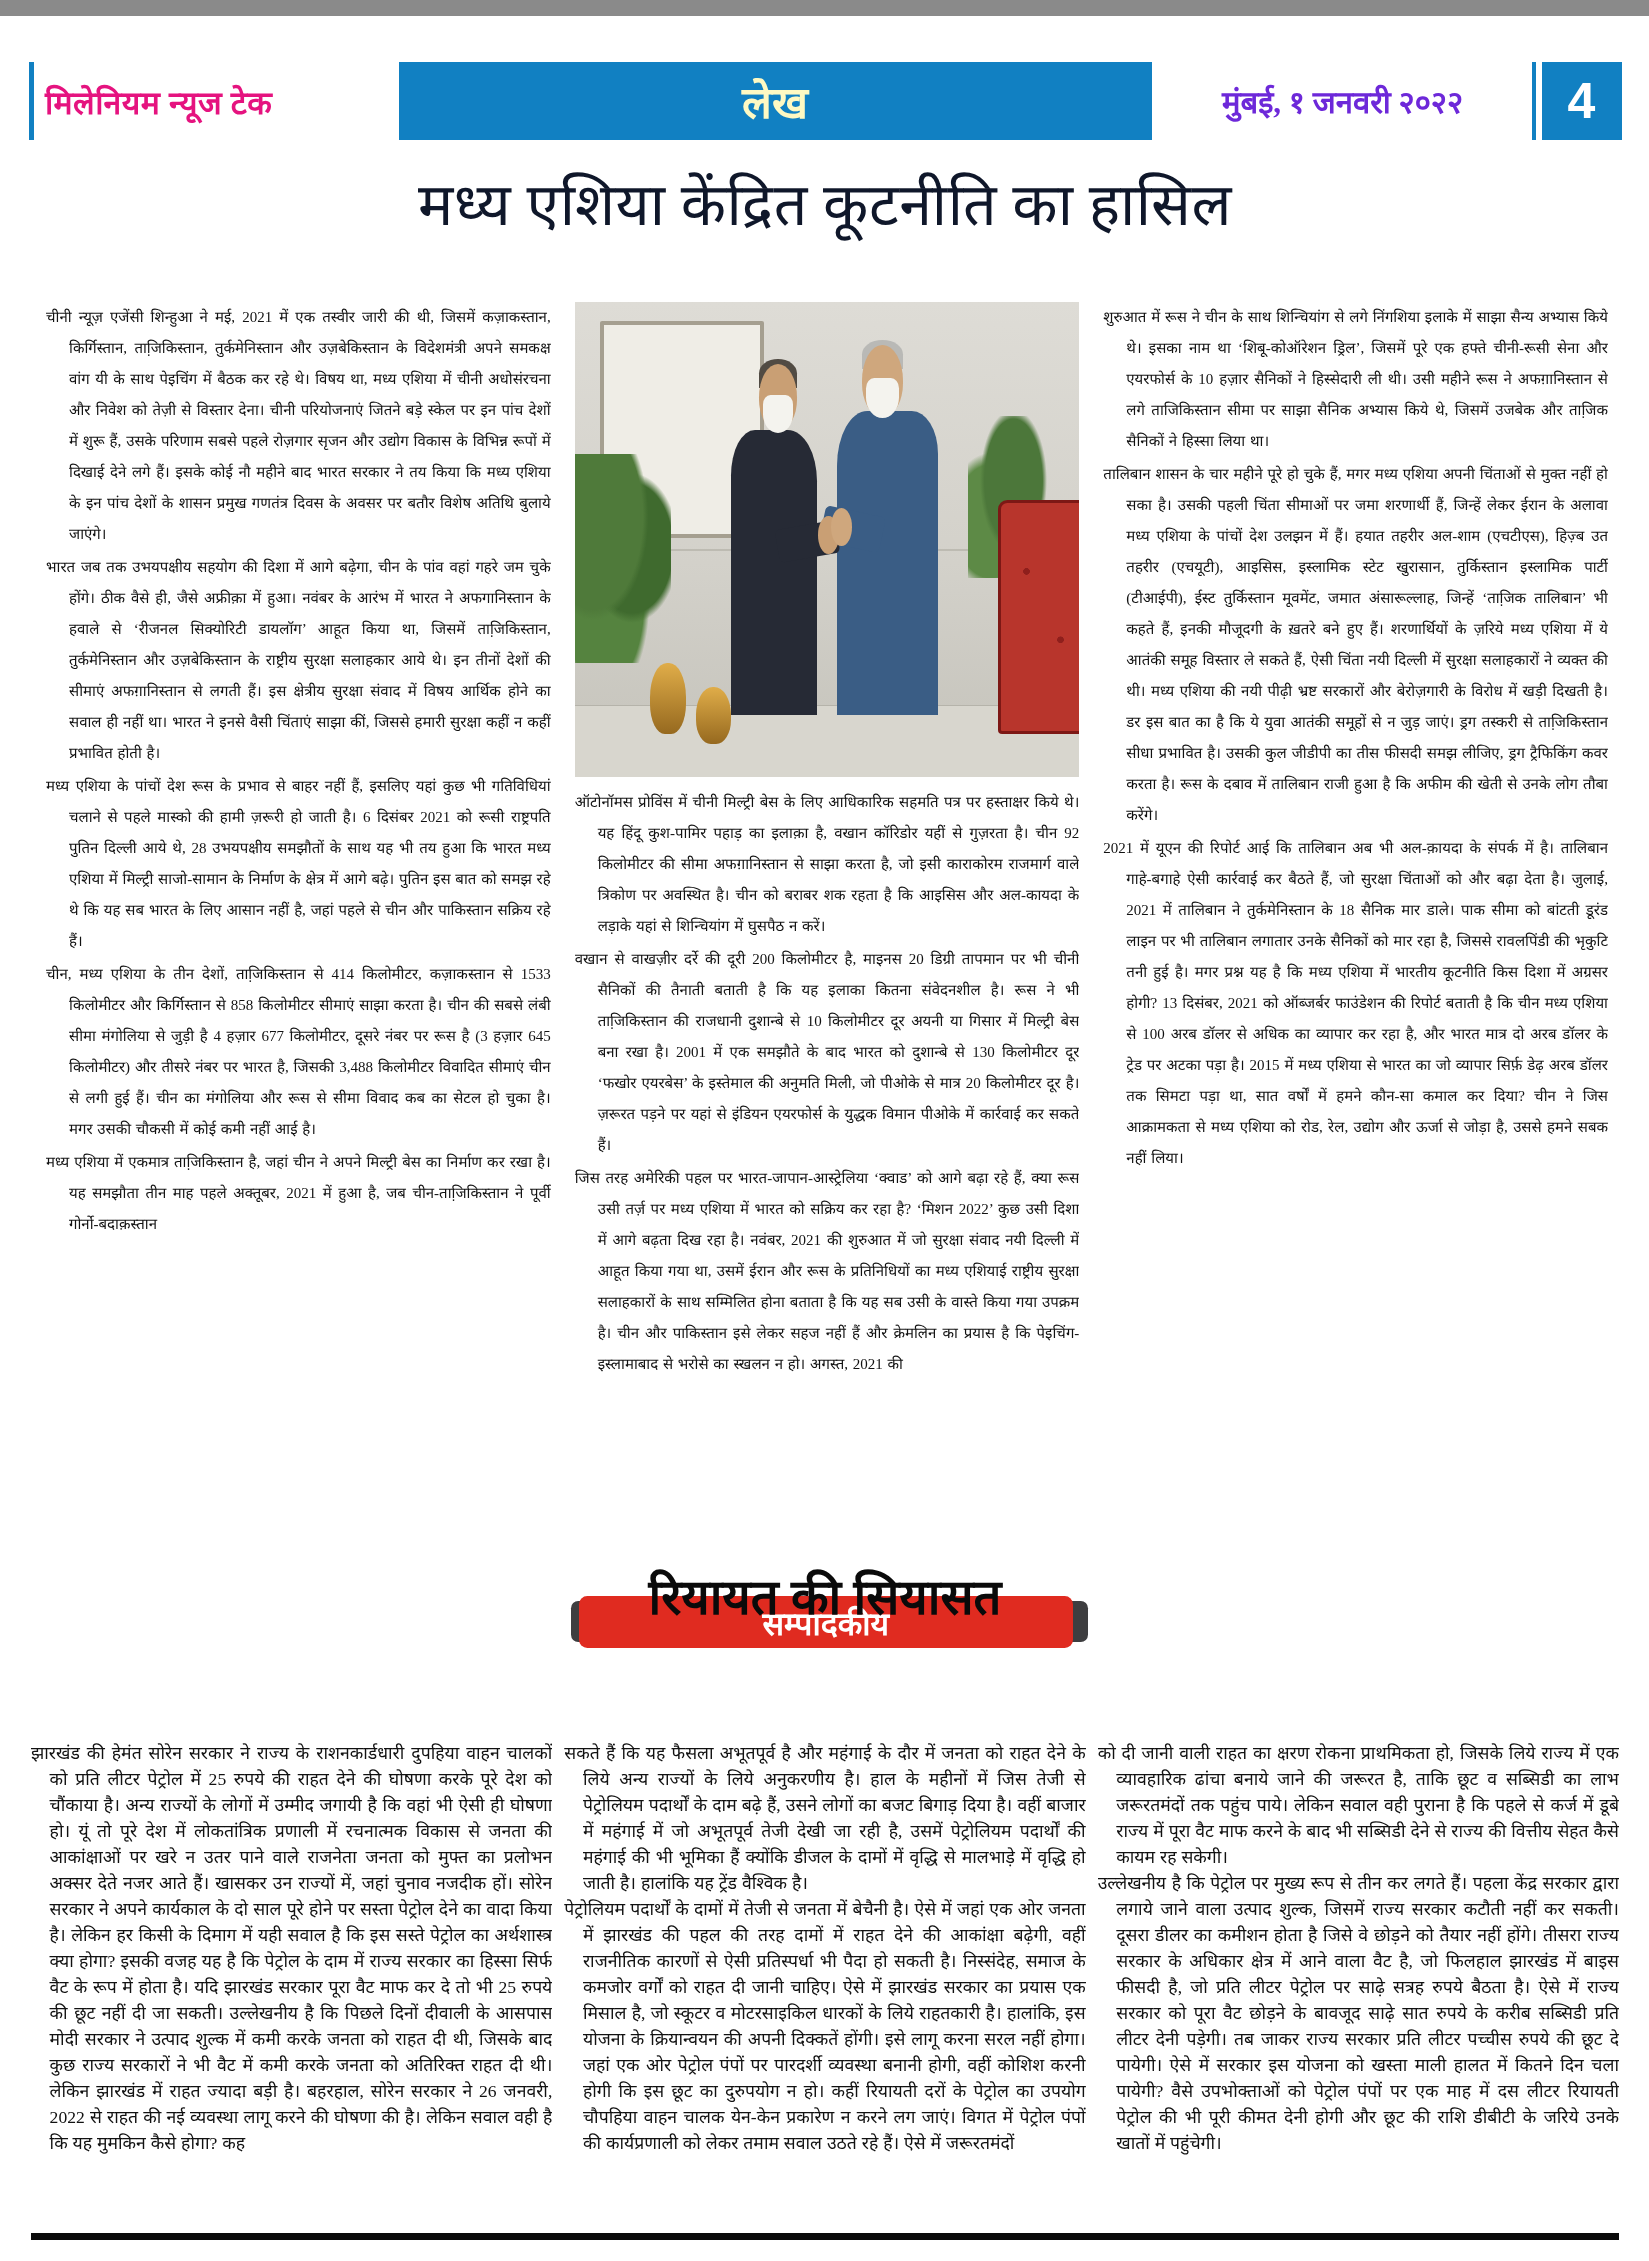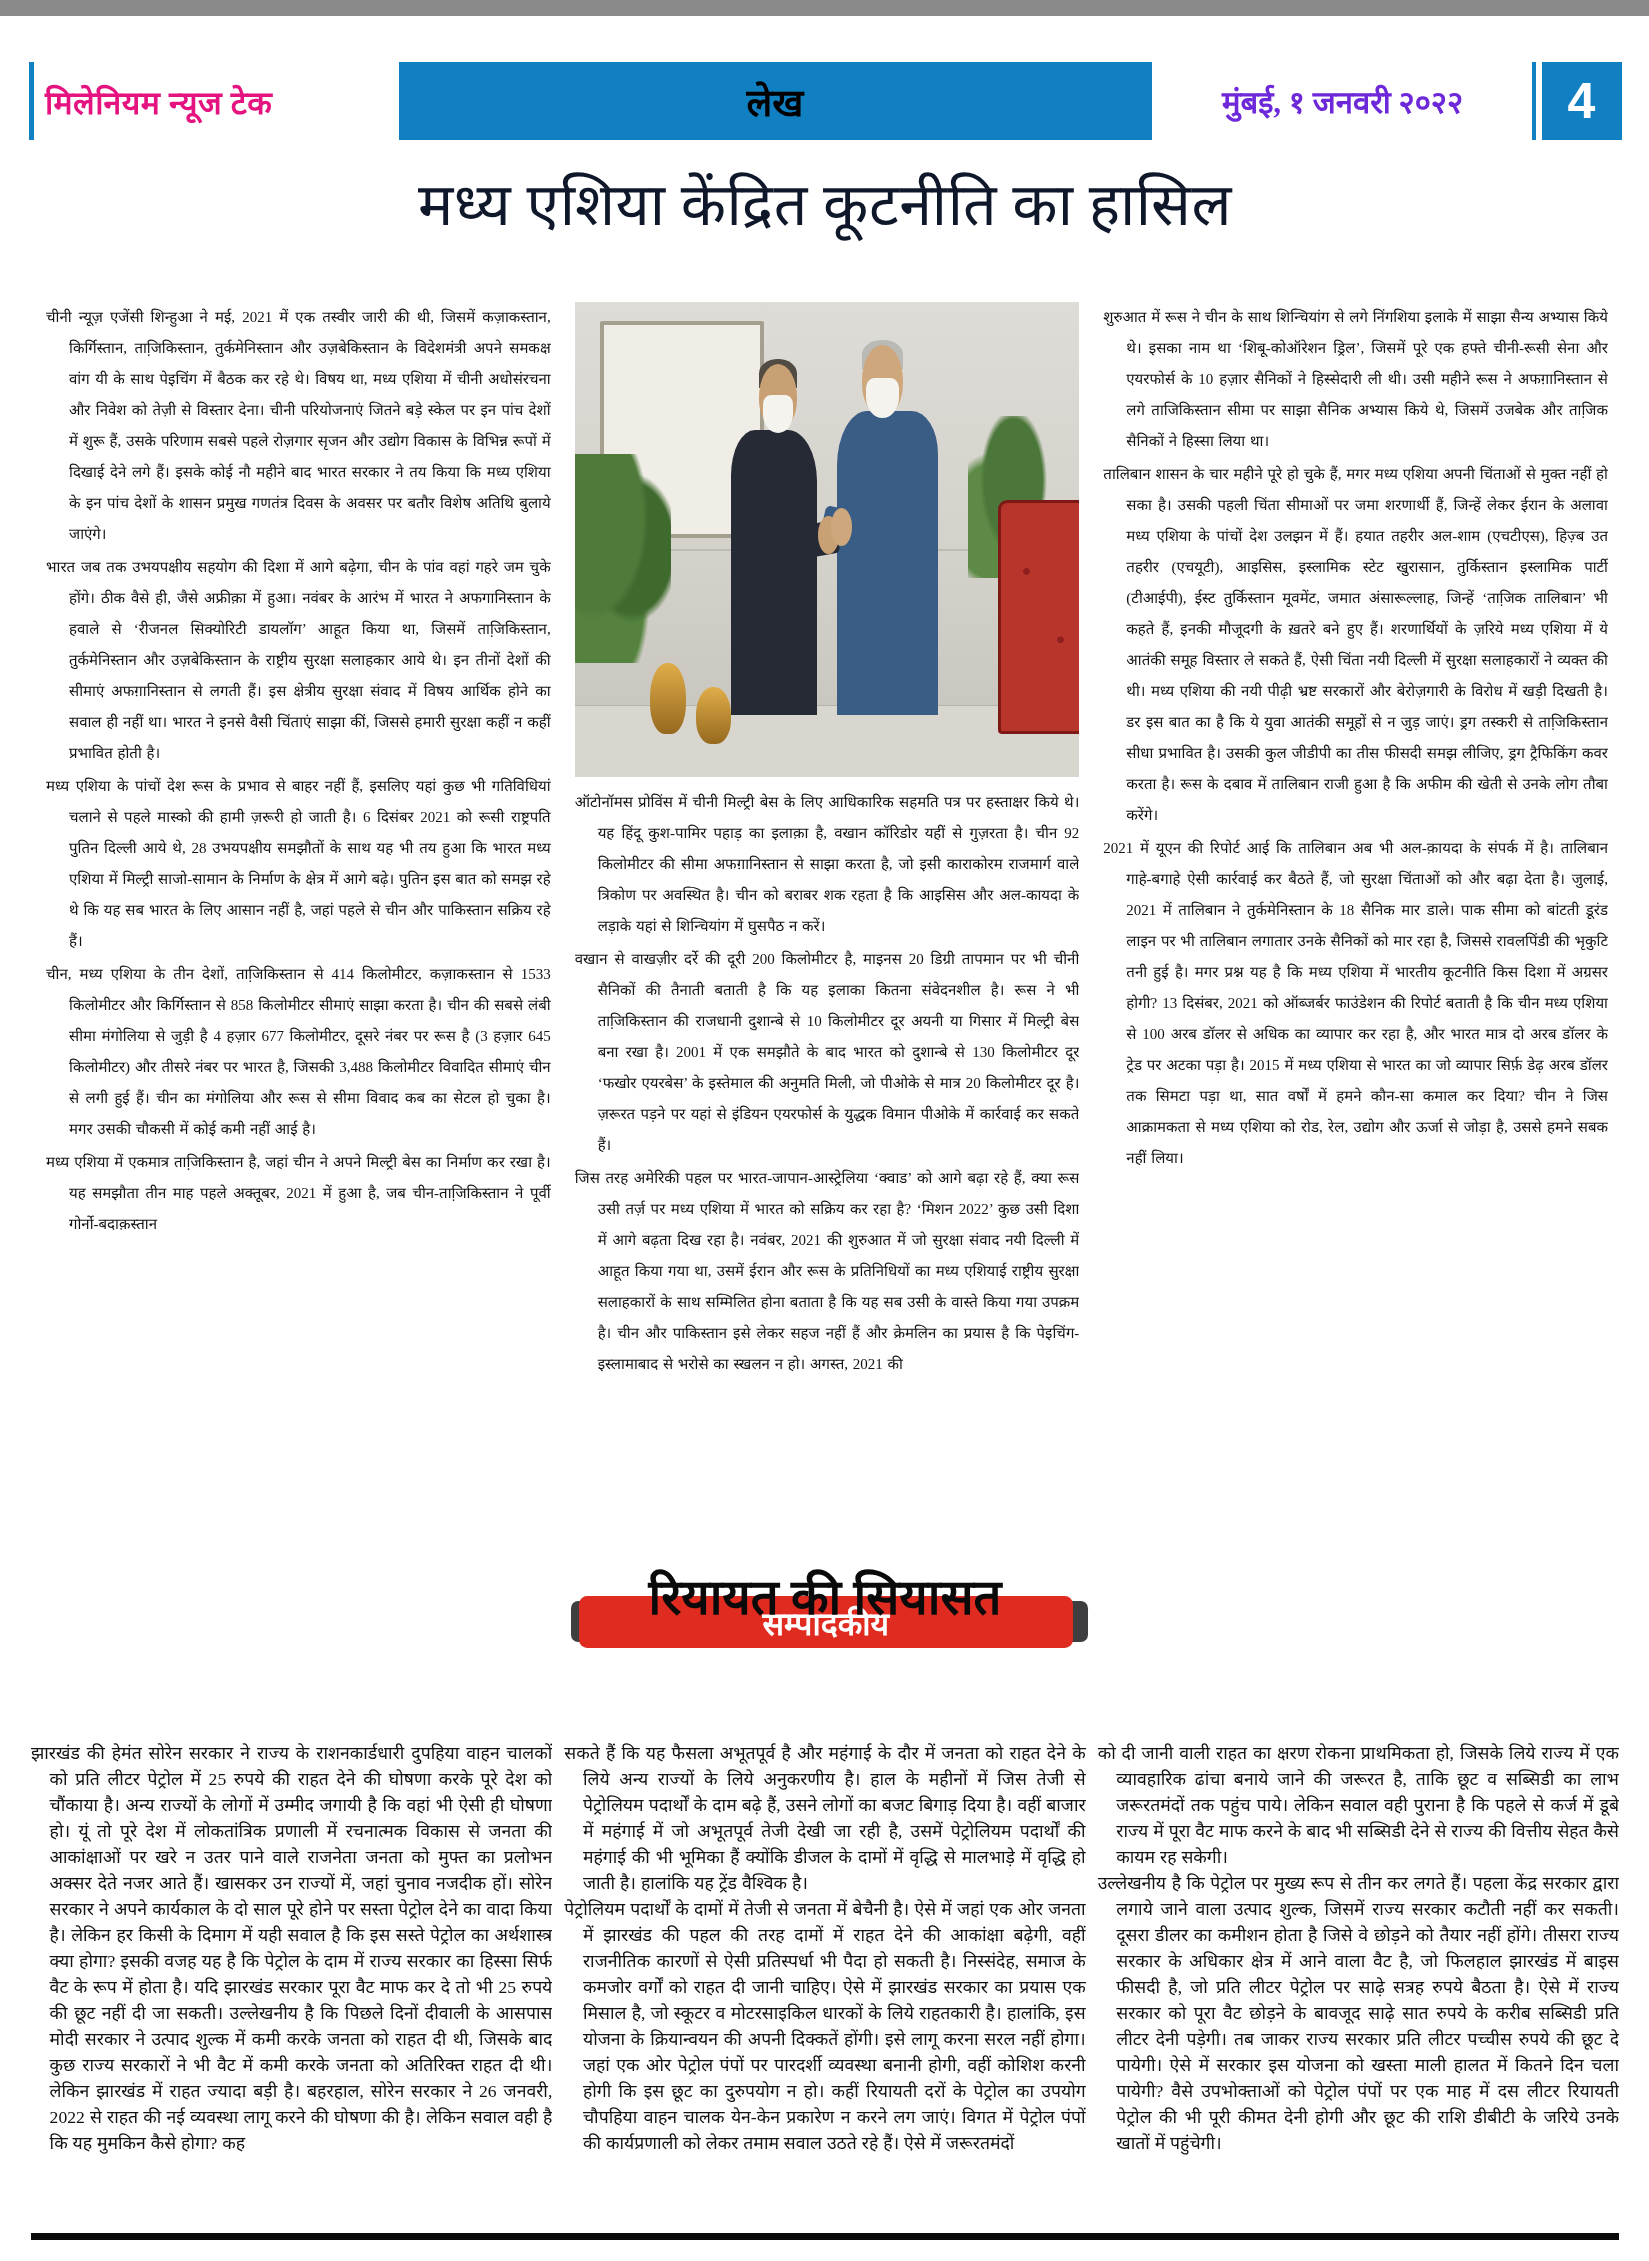--- a/index.html
+++ b/index.html
@@ -12,21 +12,21 @@
   .header { position:absolute; top:46px; left:28.5px; right:28.5px; height:78px; }
   .mast-line { position:absolute; left:0; top:0; width:5.2px; height:78px; background:#1180c2; }
   .masthead {
     position:absolute; left:16.6px; top:0; height:78px; display:flex; align-items:center;
     font-size:32px; font-weight:bold; color:#e5137f; letter-spacing:0.5px; white-space:nowrap;
   }
   .section-bar {
     position:absolute; left:370px; width:753px; top:0; height:78px; background:#1180c2;
     display:flex; align-items:center; justify-content:center;
   }
-  .section-bar span { color:#000000; font-size:38px; font-weight:bold; }
+  .section-bar span { color:#fef9c3; font-size:44px; font-weight:bold; }
   .dateline {
     position:absolute; left:1133px; width:362px; height:78px; display:flex; align-items:center; justify-content:center;
     font-size:31px; font-weight:bold; color:#6d28d9; white-space:nowrap;
   }
   .pageno-line { position:absolute; left:1503px; top:0; width:4.7px; height:78px; background:#1180c2; }
   .pageno-box {
     position:absolute; right:0; top:0; width:80px; height:78px; background:#1180c2;
     display:flex; align-items:center; justify-content:center;
   }
   .pageno-box span { color:#fff; font-size:50px; font-weight:bold; font-family:"Liberation Sans", sans-serif; }

